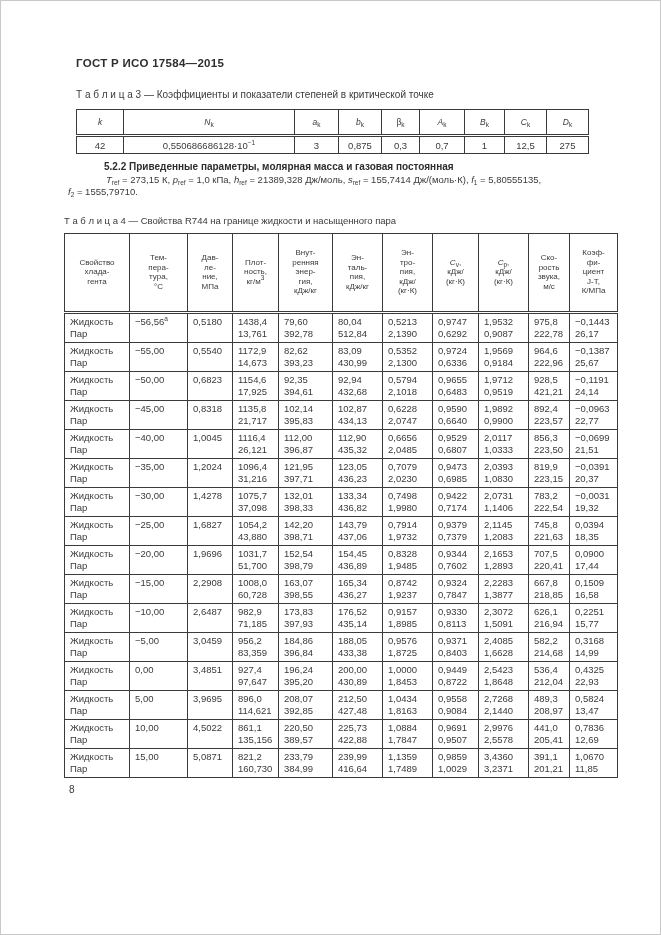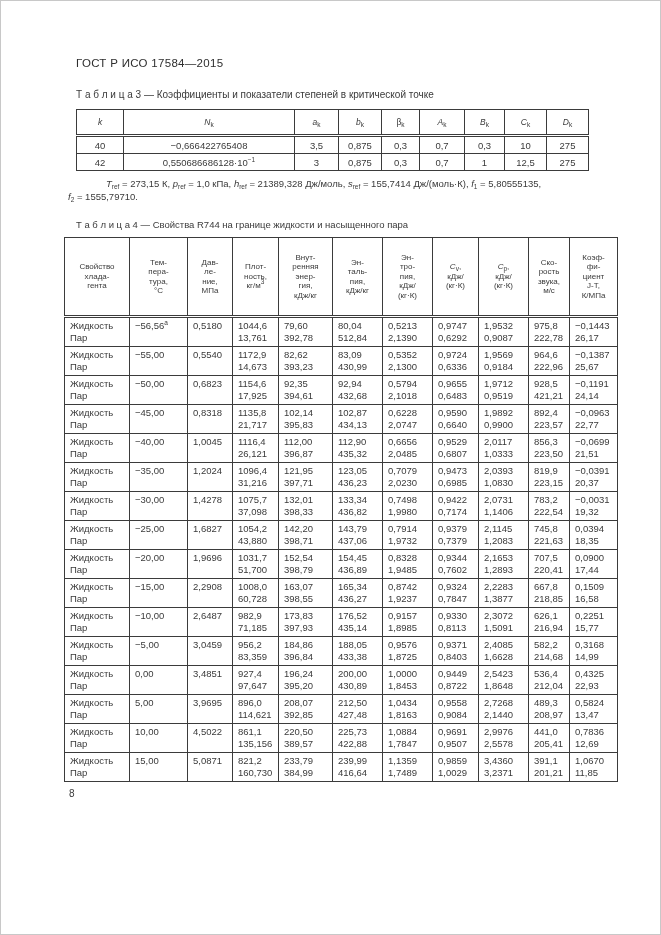--- a/index.html
+++ b/index.html
@@ -7,23 +7,23 @@
     position:relative;
     width:661px;height:935px;
     background:#ffffff;
     border:1px solid #c8c8c8;
     box-sizing:border-box;
     font-family:"Liberation Sans",sans-serif;
     color:#3a3a3a;
     overflow:hidden;
   }
   .content{position:absolute;left:63px;top:0;width:553px;}
-  .doc-header{margin:56px 0 12px 12px;font-size:11.5px;font-weight:normal;color:#2e2e2e;letter-spacing:.3px;}
+  .doc-header{margin:56px 0 12px 12px;font-size:11.5px;font-weight:bold;color:#2e2e2e;letter-spacing:.3px;}
   .caption{margin:20px 0 9px 12px;font-size:10px;color:#3a3a3a;}
-  .caption2{margin:16px 0 7px 12px;font-size:9.5px;}
+  .caption2{margin:16px 0 7px 0;font-size:9.5px;}
   i{font-style:italic;}
   sub{font-size:6.5px;vertical-align:-2px;line-height:0;}
   sup{font-size:6.5px;vertical-align:4px;line-height:0;}
 
   
   table{border-collapse:collapse;table-layout:fixed;}
   .t3{width:512px;margin-left:12px;border:1.5px solid #3b3b3b;}
   .t3 th{
     font-weight:normal;font-size:8.5px;height:24px;
     border:1px solid #3b3b3b;border-bottom:3px double #3b3b3b;
@@ -87,46 +87,36 @@
             <th><i>b</i><sub>k</sub></th>
             <th>β<sub>k</sub></th>
             <th><i>A</i><sub>k</sub></th>
             <th><i>B</i><sub>k</sub></th>
             <th><i>C</i><sub>k</sub></th>
             <th><i>D</i><sub>k</sub></th>
           </tr>
         </thead>
       <tbody id="t3body">
           <tr>
-            <td>40</td>
-            <td>−0,666422765408</td>
-            <td>3,5</td>
-            <td>0,875</td>
-            <td>0,3</td>
-            <td>0,7</td>
-            <td>0,3</td>
-            <td>10</td>
-            <td>275</td>
-          </tr>
-          <tr>
             <td>42</td>
             <td>0,550686686128·10<sup>−1</sup></td>
             <td>3</td>
             <td>0,875</td>
             <td>0,3</td>
             <td>0,7</td>
             <td>1</td>
             <td>12,5</td>
             <td>275</td>
           </tr>
         </tbody>
     </table>
 
     <div class="sections">
       <div>
+        <div class="sec-heading">5.2.2 Приведенные параметры, молярная масса и газовая постоянная</div>
       </div>
       <div>
         <div class="sec-line indent"><i>T</i><sub>ref</sub> = 273,15 К, <i>p</i><sub>ref</sub> = 1,0 кПа, <i>h</i><sub>ref</sub> = 21389,328 Дж/моль, <i>s</i><sub>ref</sub> = 155,7414 Дж/(моль·К), <i>f</i><sub>1</sub> = 5,80555135,</div>
         <div class="sec-line cont"><i>f</i><sub>2</sub> = 1555,79710.</div>
       </div>
     </div>
 
     <div class="caption caption2">Т а б л и ц а 4 — Свойства R744 на границе жидкости и насыщенного пара</div>
 
     <table class="t4">
@@ -166,21 +156,21 @@
             </td>
             <td>
               <div>−56,56<sup>а</sup></div>
               <div></div>
             </td>
             <td>
               <div>0,5180</div>
               <div></div>
             </td>
             <td>
-              <div>1044,6</div>
+              <div>1438,4</div>
               <div>13,761</div>
             </td>
             <td>
               <div>79,60</div>
               <div>392,78</div>
             </td>
             <td>
               <div>80,04</div>
               <div>512,84</div>
             </td>

